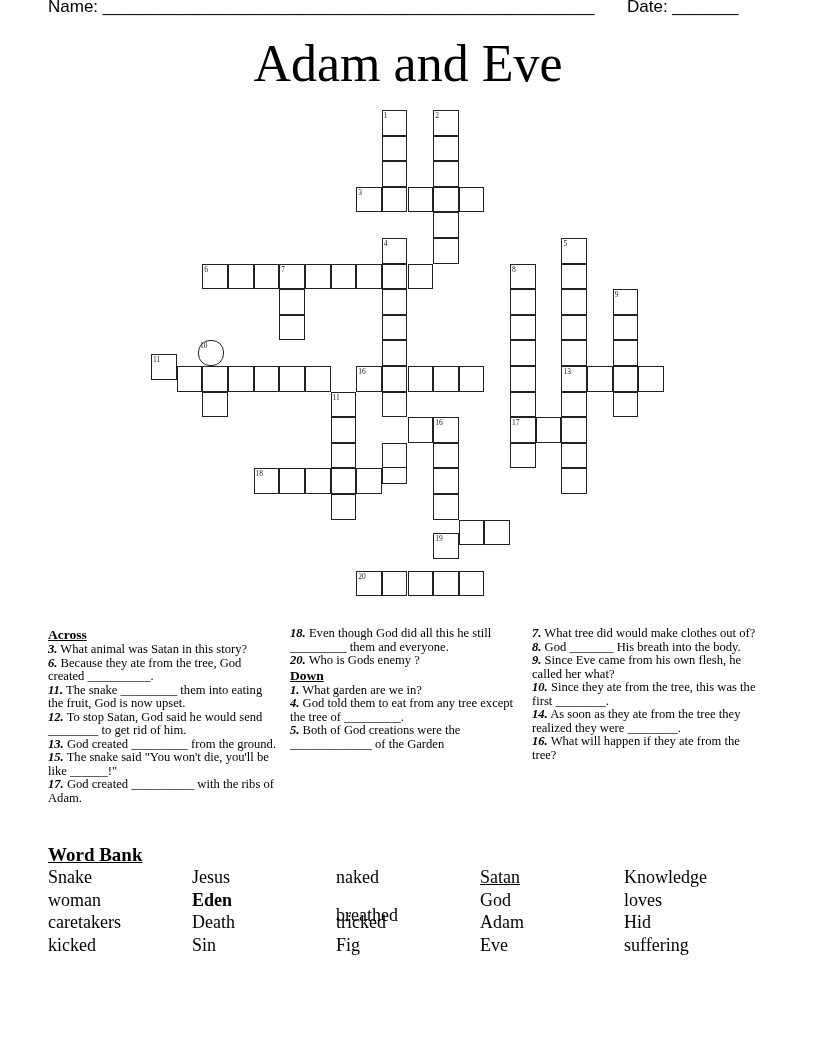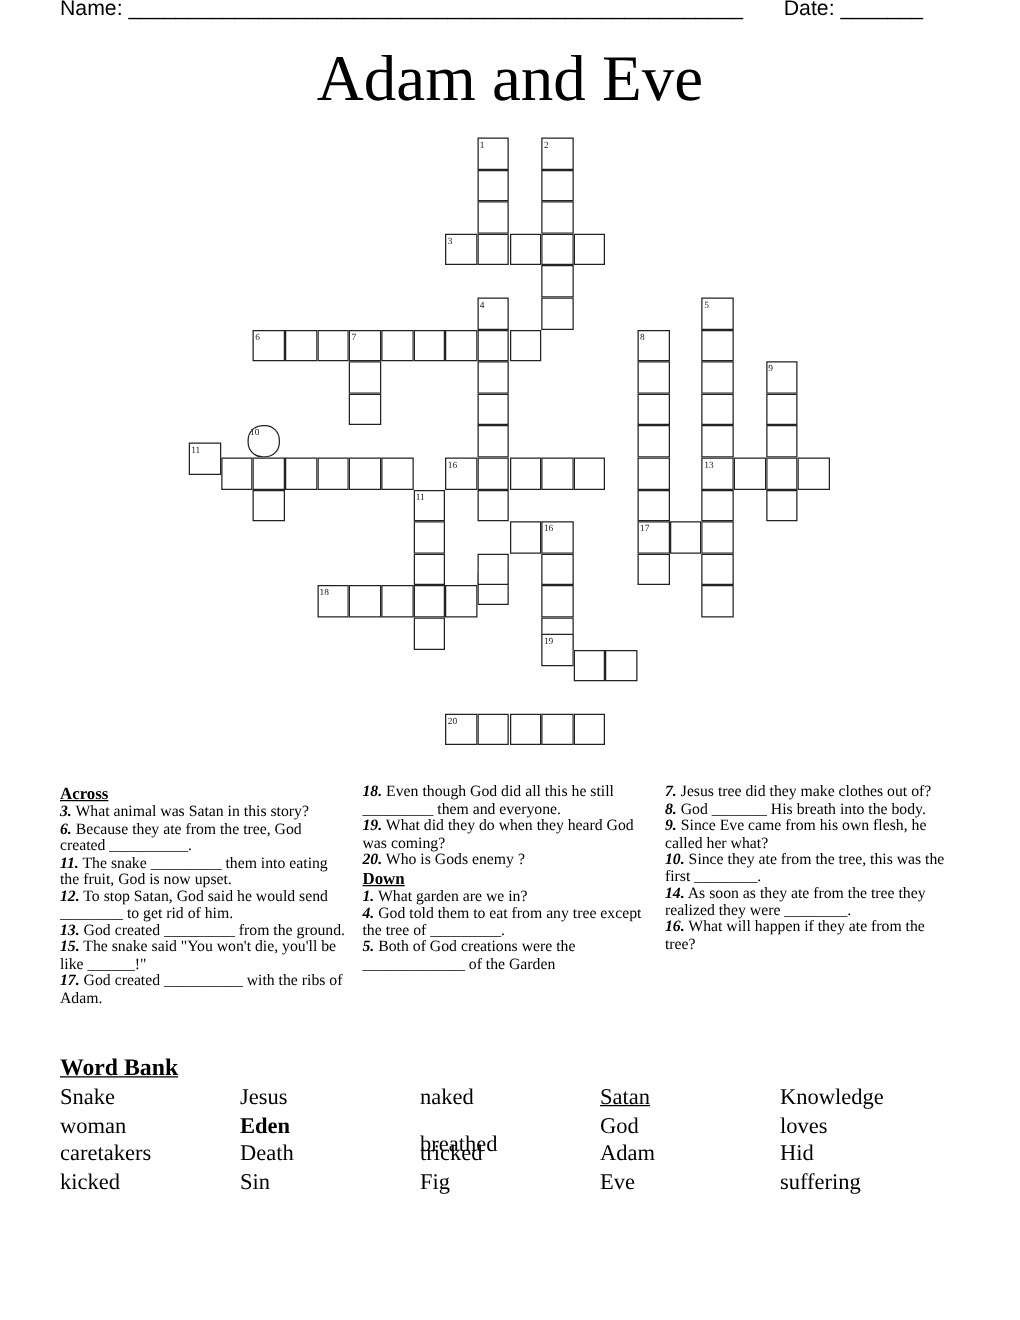--- a/index.html
+++ b/index.html
@@ -131,21 +131,21 @@
     <div class="cell" style="left: 179.55px; top: 332.8px;"></div>
     <div class="cell" style="left: 179.55px; top: 358.4px;"></div>
     <div class="cell" style="left: 179.55px; top: 384px;"></div>
     <div class="cell" style="left: 256.5px; top: 307.2px;"></div>
     <div class="cell" style="left: 282.15px; top: 307.2px;">
       <span class="num">16</span>
     </div>
     <div class="cell" style="left: 282.15px; top: 332.8px;"></div>
     <div class="cell" style="left: 282.15px; top: 358.4px;"></div>
     <div class="cell" style="left: 282.15px; top: 384px;"></div>
-    <div class="cell" style="left: 282.15px; top: 397px;">
+    <div class="cell" style="left: 282.15px; top: 423px;">
       <span class="num">19</span>
     </div>
     <div class="cell" style="left: 384.75px; top: 307.2px;"></div>
     <div class="cell" style="left: 102.6px; top: 358.4px;">
       <span class="num">18</span>
     </div>
     <div class="cell" style="left: 128.25px; top: 358.4px;"></div>
     <div class="cell" style="left: 153.9px; top: 358.4px;"></div>
     <div class="cell" style="left: 205.2px; top: 358.4px;"></div>
     <div class="cell" style="left: 307.8px; top: 409.6px;"></div>
@@ -164,29 +164,28 @@
 <div class="clue"><b>3.</b><span> What animal was Satan in this story?</span></div>
     <div class="clue"><b>6.</b><span> Because they ate from the tree, God created __________.</span></div>
     <div class="clue"><b>11.</b><span> The snake _________ them into eating the fruit, God is now upset.</span></div>
     <div class="clue"><b>12.</b><span> To stop Satan, God said he would send ________ to get rid of him.</span></div>
     <div class="clue"><b>13.</b><span> God created _________ from the ground.</span></div>
     <div class="clue"><b>15.</b><span> The snake said "You won't die, you'll be like ______!"</span></div>
     <div class="clue"><b>17.</b><span> God created __________ with the ribs of Adam.</span></div>
   </div>
 <div class="clues" id="col2" style="left:290px;">
     <div class="clue"><b>18.</b><span> Even though God did all this he still _________ them and everyone.</span></div>
-    <div class="clue"><b>19.</b><span> What did they do when they heard God was coming?</span></div>
     <div class="clue"><b>20.</b><span> Who is Gods enemy ?</span></div>
     <div class="sec">Down</div>
     <div class="clue"><b>1.</b><span> What garden are we in?</span></div>
     <div class="clue"><b>4.</b><span> God told them to eat from any tree except the tree of _________.</span></div>
     <div class="clue"><b>5.</b><span> Both of God creations were the _____________ of the Garden</span></div>
   </div>
 <div class="clues" id="col3" style="left:532px;">
-    <div class="clue"><b>7.</b><span> Jesus tree did they make clothes out of?</span></div>
+    <div class="clue"><b>7.</b><span> What tree did would make clothes out of?</span></div>
     <div class="clue"><b>8.</b><span> God _______ His breath into the body.</span></div>
     <div class="clue"><b>9.</b><span> Since Eve came from his own flesh, he called her what?</span></div>
     <div class="clue"><b>10.</b><span> Since they ate from the tree, this was the first ________.</span></div>
     <div class="clue"><b>14.</b><span> As soon as they ate from the tree they realized they were ________.</span></div>
     <div class="clue"><b>16.</b><span> What will happen if they ate from the tree?</span></div>
   </div>
 
 <div class="wb-title">Word Bank</div>
 <div id="wordbank">
     <div class="wb-word" style="left: 48px; top: 866px;">Snake</div>

